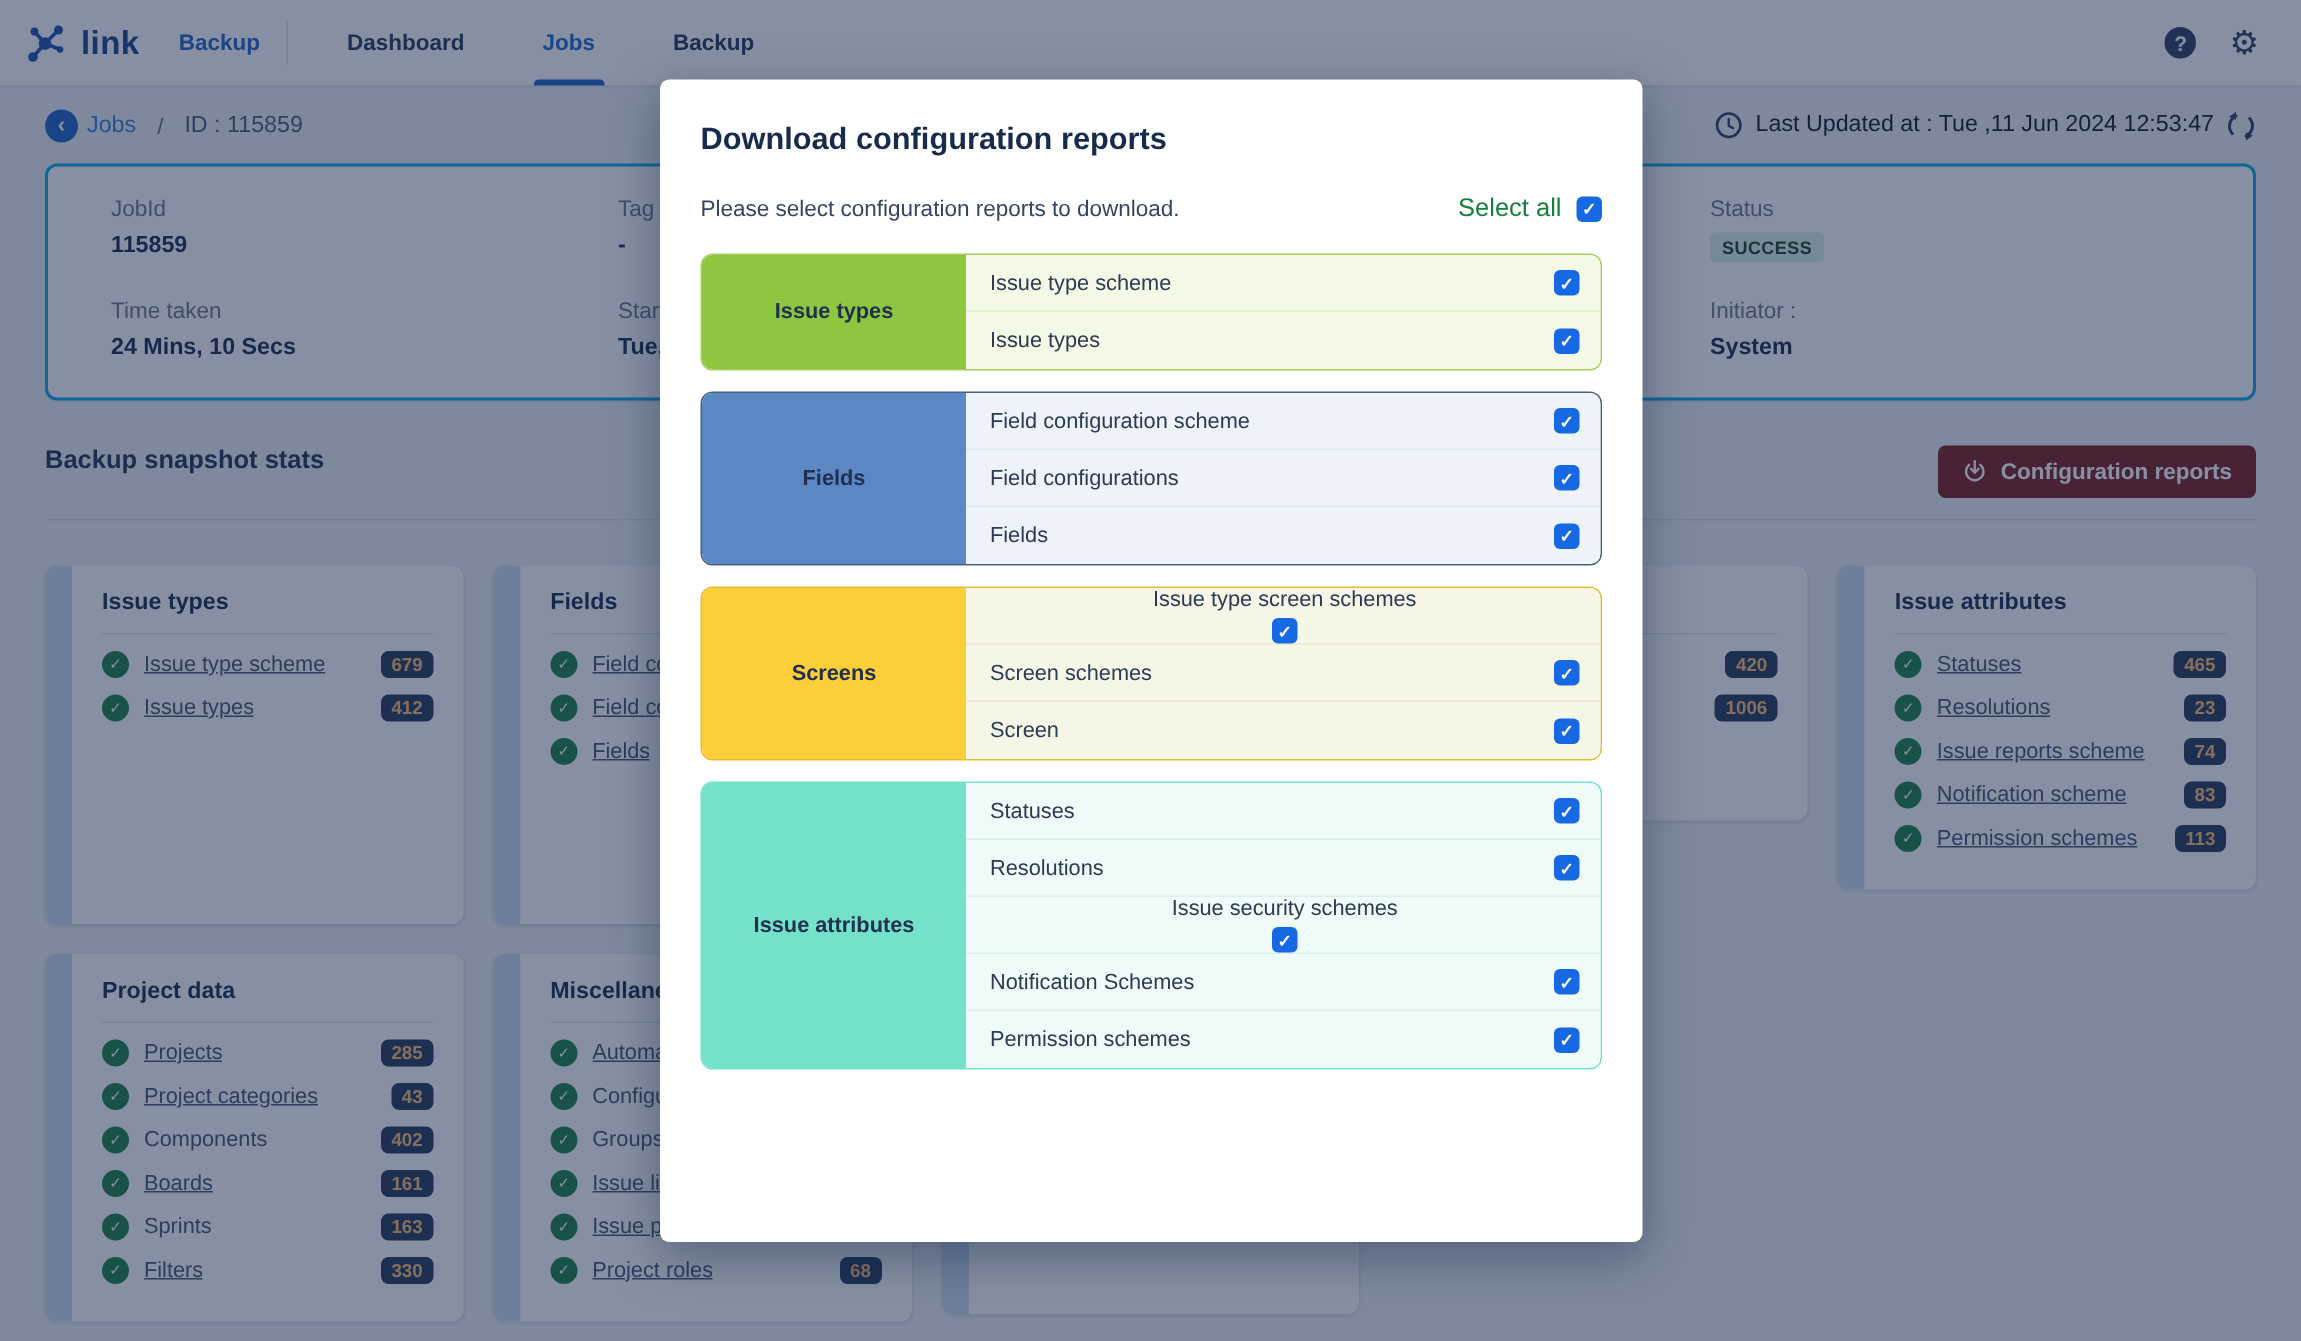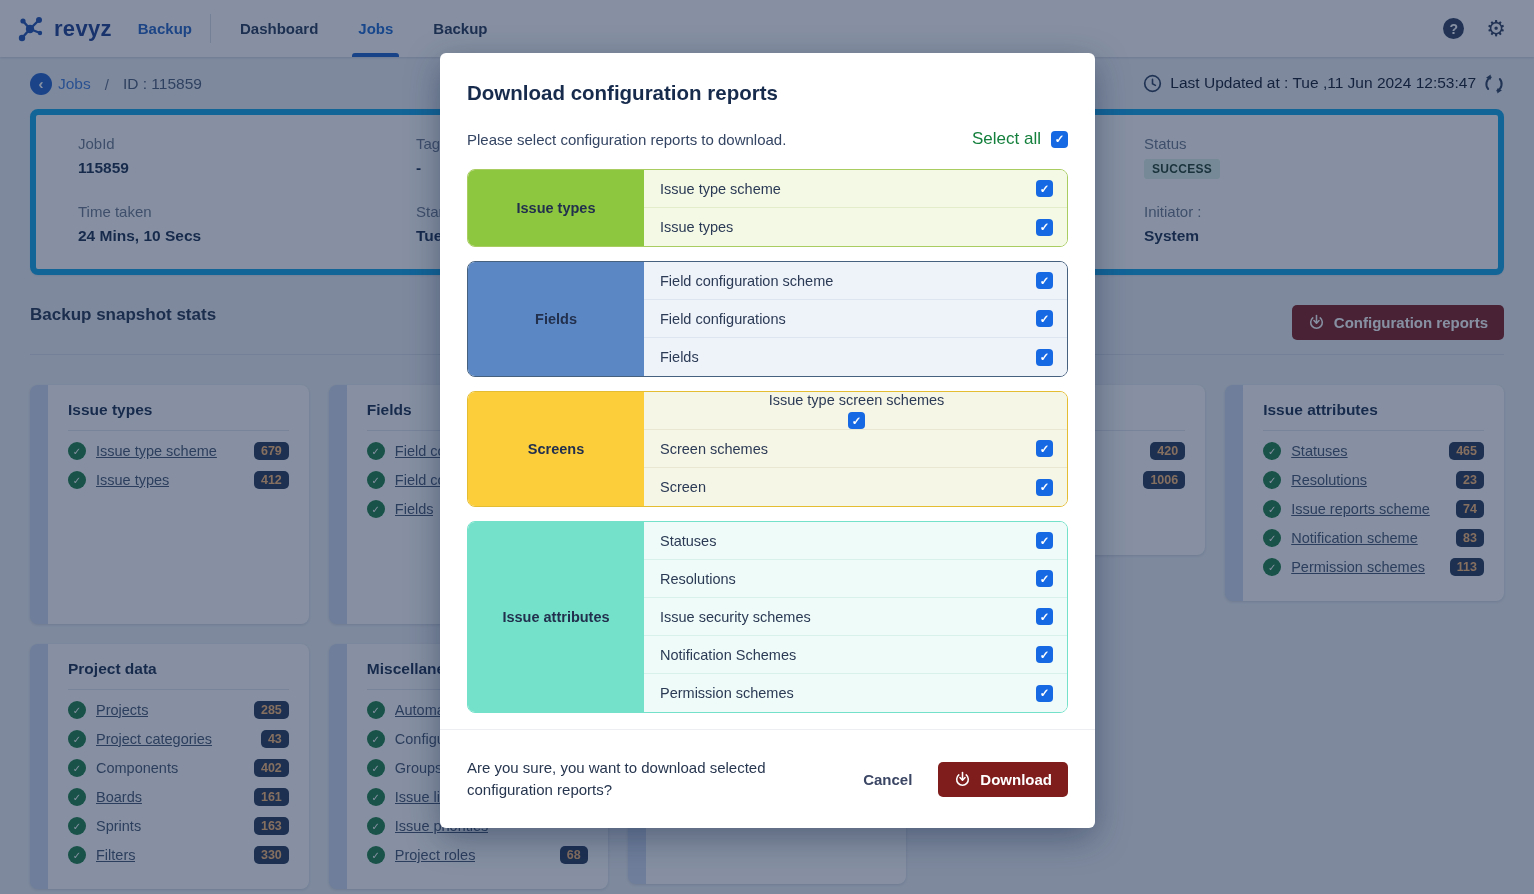--- a/index.html
+++ b/index.html
@@ -5,41 +5,41 @@
   * { margin:0; padding:0; box-sizing:border-box; }
   html,body { width:1534px; height:894px; overflow:hidden; font-family:"Liberation Sans", sans-serif; }
   body { background:#eef1f6; position:relative; }
 
   
   .nav { height:57px; background:#ffffff; display:flex; align-items:stretch; box-shadow:0 1px 2px rgba(9,30,66,.15); position:relative; z-index:1; }
   .brand { display:flex; align-items:center; gap:8px; margin-left:16px; }
   .brand-name { font-size:22px; font-weight:bold; color:#1d3d91; letter-spacing:.3px; }
   .product-link { display:flex; align-items:center; margin-left:26px; color:#2563c4; font-size:15px; font-weight:600; cursor:pointer; }
   .nav-divider { width:1px; background:#d8dde6; margin:14px 18px; }
-  .nav-tabs { display:flex; gap:40px; margin-left:11px;justify-content:flex-end; }
+  .nav-tabs { display:flex; gap:52px; margin-left:21px;justify-content:flex-end; }
   .nav-tab { display:flex; align-items:center; font-size:15px; font-weight:600; color:#253858; position:relative; cursor:pointer; }
   .nav-tab.active { color:#1b66d1; }
   .nav-tab.active::after { content:""; position:absolute; left:-6px; right:-6px; bottom:0; height:4px; background:#1b5ec9; border-radius:3px 3px 0 0; }
   .nav-right { margin-left:auto; display:flex; align-items:center; gap:22px; margin-right:28px; }
   .help-icon { width:21px; height:21px; border-radius:50%; background:#2d3c5e; color:#fff; font-size:14px; font-weight:bold; display:flex; align-items:center; justify-content:center; cursor:pointer; }
   .gear-icon { font-size:22px; color:#2d3c5e; cursor:pointer; line-height:1; }
 
   .content { padding:0 30px; }
 
   
   .crumb-row { margin-top:16px; display:flex; align-items:center; }
   .back-btn { width:22px; height:22px; border-radius:50%; background:#2060c9; color:#fff; display:flex; align-items:center; justify-content:center; font-size:15px; font-weight:bold; cursor:pointer; padding-bottom:2px; }
   .crumb-parent { color:#3f7ad9; font-size:15.5px; margin-left:6px; cursor:pointer; }
   .crumb-sep { color:#5d6b85; margin:0 14px; font-size:15px; }
   .crumb-current { color:#4a5a75; font-size:15.5px; }
   .updated { margin-left:auto; display:flex; align-items:flex-start; gap:8px; color:#0f172a; font-size:15.5px; }
   .icon-svg { display:block; }
 
   
-  .job-card { margin-top:14px; background:#fff; border-radius:8px; border:6px solid #0ea5e9; box-shadow:0 1px 2px rgba(9,30,66,.08); padding:20px 42px 24px; }
+  .job-card { margin-top:14px; background:#fff; border-radius:8px; border:2px solid #0ea5e9; box-shadow:0 1px 2px rgba(9,30,66,.08); padding:20px 42px 24px; }
   .job-grid { display:grid; grid-template-columns:338px 338px 390px auto; row-gap:24px; }
   .job-label { color:#6b778c; font-size:15px; }
   .job-value { color:#172b4d; font-size:15.5px; font-weight:bold; margin-top:7px; white-space:nowrap; }
   .success-badge { display:inline-block; background:#dcf3e6; color:#1c3b2a; font-size:12px; font-weight:bold; padding:3px 8px; border-radius:3px; letter-spacing:.3px; }
 
   
   .stats-row { margin-top:30px; display:flex; align-items:flex-start; justify-content:space-between; }
   .stats-title { font-size:17px; font-weight:bold; color:#22324e; }
   .blue-btn { display:flex; align-items:center; gap:9px; background:#7f1d1d; color:#fff; border:none; font-family:inherit; font-size:15px; font-weight:600; padding:9px 16px; border-radius:5px; cursor:pointer; }
   .stats-hr { border:none; border-top:1px solid #d9dee8; margin-top:14px; }
@@ -88,21 +88,21 @@
             <line x1="14" y1="15" x2="7" y2="7"></line>
           <line x1="14" y1="15" x2="23" y2="6"></line>
             <line x1="14" y1="15" x2="24" y2="19"></line>
         </g>
         <circle cx="14" cy="15" r="4.2" fill="#1d4fae"></circle>
         <circle cx="6" cy="24" r="3.2" fill="#1d4fae"></circle>
         <circle cx="7" cy="7" r="2.6" fill="#1d4fae"></circle>
         <circle cx="23" cy="6" r="3.0" fill="#1d4fae"></circle>
         <circle cx="24" cy="19" r="2.2" fill="#1d4fae"></circle>
       </svg>
-      <span class="brand-name">revyz</span>
+      <span class="brand-name">link</span>
     </div>
     <span class="product-link">Backup</span>
     <div class="nav-divider"></div>
     <div class="nav-tabs">
         <div class="nav-tab">Dashboard</div>
         <div class="nav-tab active">Jobs</div>
         <div class="nav-tab">Backup</div>
       </div>
     <div class="nav-right">
       <div class="help-icon">?</div>
@@ -394,41 +394,29 @@
           <div class="grp-label" style="background: rgb(116, 226, 202);">Issue attributes</div>
           <div class="grp-rows" style="background: rgb(239, 251, 248);">
             <div class="grp-row" style="border-bottom-color: rgb(216, 241, 234);">
               <span class="grp-row-label">Statuses</span>
               <span class="cbx">✓</span>
             </div>
             <div class="grp-row" style="border-bottom-color: rgb(216, 241, 234);">
               <span class="grp-row-label">Resolutions</span>
               <span class="cbx">✓</span>
             </div>
-            <div class="grp-row" style="border-bottom-color: rgb(216, 241, 234);">
+            <div class="grp-row" style="border-bottom-color: rgb(216, 241, 234); flex-direction: column;">
               <span class="grp-row-label">Issue security schemes</span>
               <span class="cbx">✓</span>
             </div>
             <div class="grp-row" style="border-bottom-color: rgb(216, 241, 234);">
               <span class="grp-row-label">Notification Schemes</span>
               <span class="cbx">✓</span>
             </div>
             <div class="grp-row" style="border-bottom-color: rgb(216, 241, 234);">
               <span class="grp-row-label">Permission schemes</span>
               <span class="cbx">✓</span>
             </div>
           </div>
         </div>
       </div>
   </div>
-  <div class="modal-footer">
-    <div class="footer-question">Are you sure, you want to download selected configuration reports?</div>
-    <button class="cancel-btn">Cancel</button>
-    <button class="blue-btn">
-      <svg class="icon-svg" width="17" height="17" viewBox="0 0 24 24">
-        <path d="M12 2 V12.5" stroke="#fff" stroke-width="2.2" fill="none" stroke-linecap="round"></path>
-        <path d="M8.4 9.2 L12 13 L15.6 9.2" stroke="#fff" stroke-width="2.2" fill="none" stroke-linecap="round" stroke-linejoin="round"></path>
-        <path d="M6.8 5.5 A 8.2 8.2 0 1 0 17.2 5.5" stroke="#fff" stroke-width="2.2" fill="none" stroke-linecap="round"></path>
-      </svg>
-      <span>Download</span>
-    </button>
-  </div>
 </div>
 
 </body></html>

